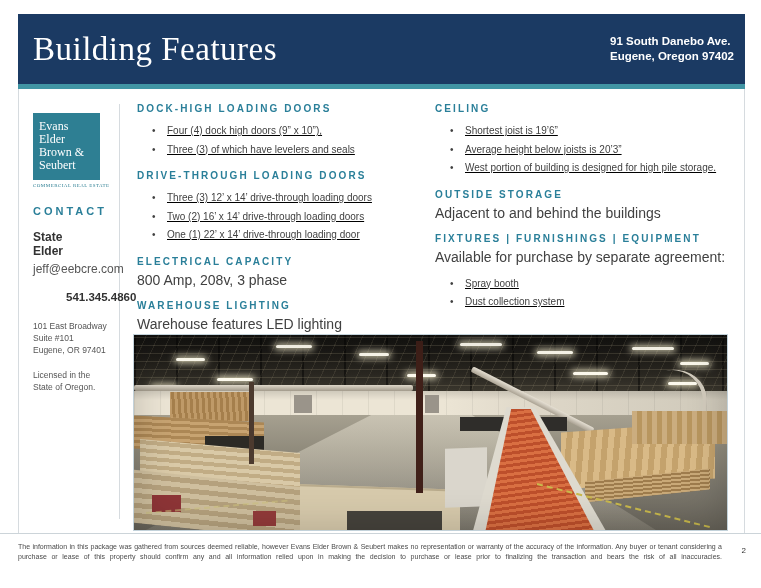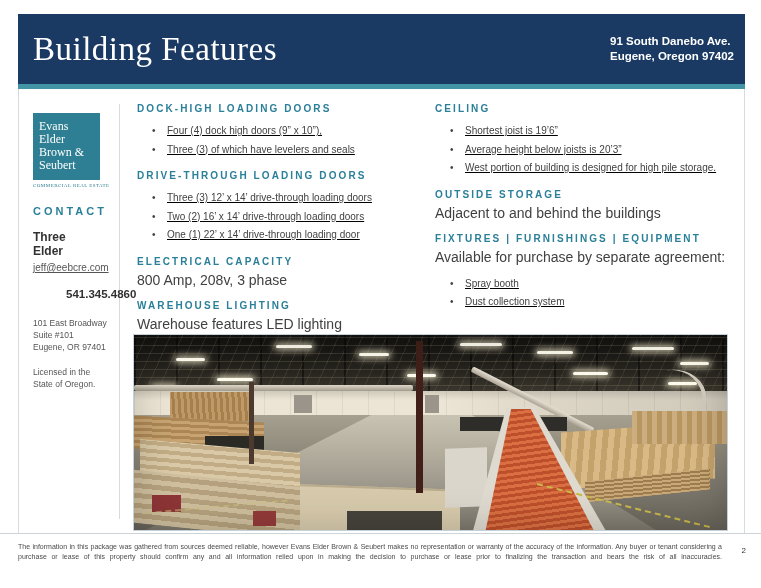--- a/index.html
+++ b/index.html
@@ -21,21 +21,21 @@
   .sep{position:absolute;left:119px;top:104px;width:1px;height:415px;background:#d6dbdf;}
 
   
   .sidebar{position:absolute;left:33px;top:113px;width:76px;}
   .logo-box{width:67px;height:67px;background:#2e7f93;box-sizing:border-box;padding:7px 0 0 6px;}
   .logo-line{font-family:"Liberation Serif",serif;color:#ffffff;font-size:12px;line-height:13px;}
   .logo-tagline{margin-top:3px;width:67px;color:#2e7f93;font-family:"Liberation Serif",serif;
                 font-size:5px;letter-spacing:.45px;white-space:nowrap;}
   .contact-h{margin-top:17px;color:#2a7f99;font-weight:bold;font-size:11px;letter-spacing:3px;}
   .contact-name{margin-top:13px;font-weight:bold;font-size:12px;line-height:14px;color:#323232;}
-  .contact-email{margin-top:4px;font-size:10px;color:#555555;text-decoration:underline;}
+  .contact-email{margin-top:4px;font-size:12px;color:#555555;}
   .contact-phone{margin-top:15px;font-weight:bold;font-size:11.5px;color:#323232;padding-left:33px;}
   .contact-addr{margin-top:17px;font-size:8.5px;line-height:12px;color:#555555;}
   .contact-license{margin-top:13px;font-size:8.5px;line-height:12px;color:#555555;}
 
   
   .col{position:absolute;top:103px;}
   .col1{left:137px;width:288px;}
   .col2{left:435px;width:302px;}
   .feat-h{margin:11px 0 4px;color:#2a7f99;font-size:10px;font-weight:bold;letter-spacing:2.1px;}
   .col .feat:first-child .feat-h{margin-top:0;}
@@ -134,21 +134,21 @@
   <div class="sidebar">
     <div class="logo-box">
       <div class="logo-line">Evans</div>
       <div class="logo-line">Elder</div>
       <div class="logo-line">Brown &amp;</div>
       <div class="logo-line">Seubert</div>
     </div>
     <div class="logo-tagline">COMMERCIAL REAL ESTATE</div>
     <div class="contact-h">CONTACT</div>
     <div class="contact-name">
-      <div>Three</div>
+      <div>State</div>
       <div>Elder</div>
     </div>
     <div class="contact-email">jeff@eebcre.com</div>
     <div class="contact-phone">541.345.4860</div>
     <div class="contact-addr">
       <div>101 East Broadway</div>
       <div>Suite #101</div>
       <div>Eugene, OR 97401</div>
     </div>
     <div class="contact-license">

